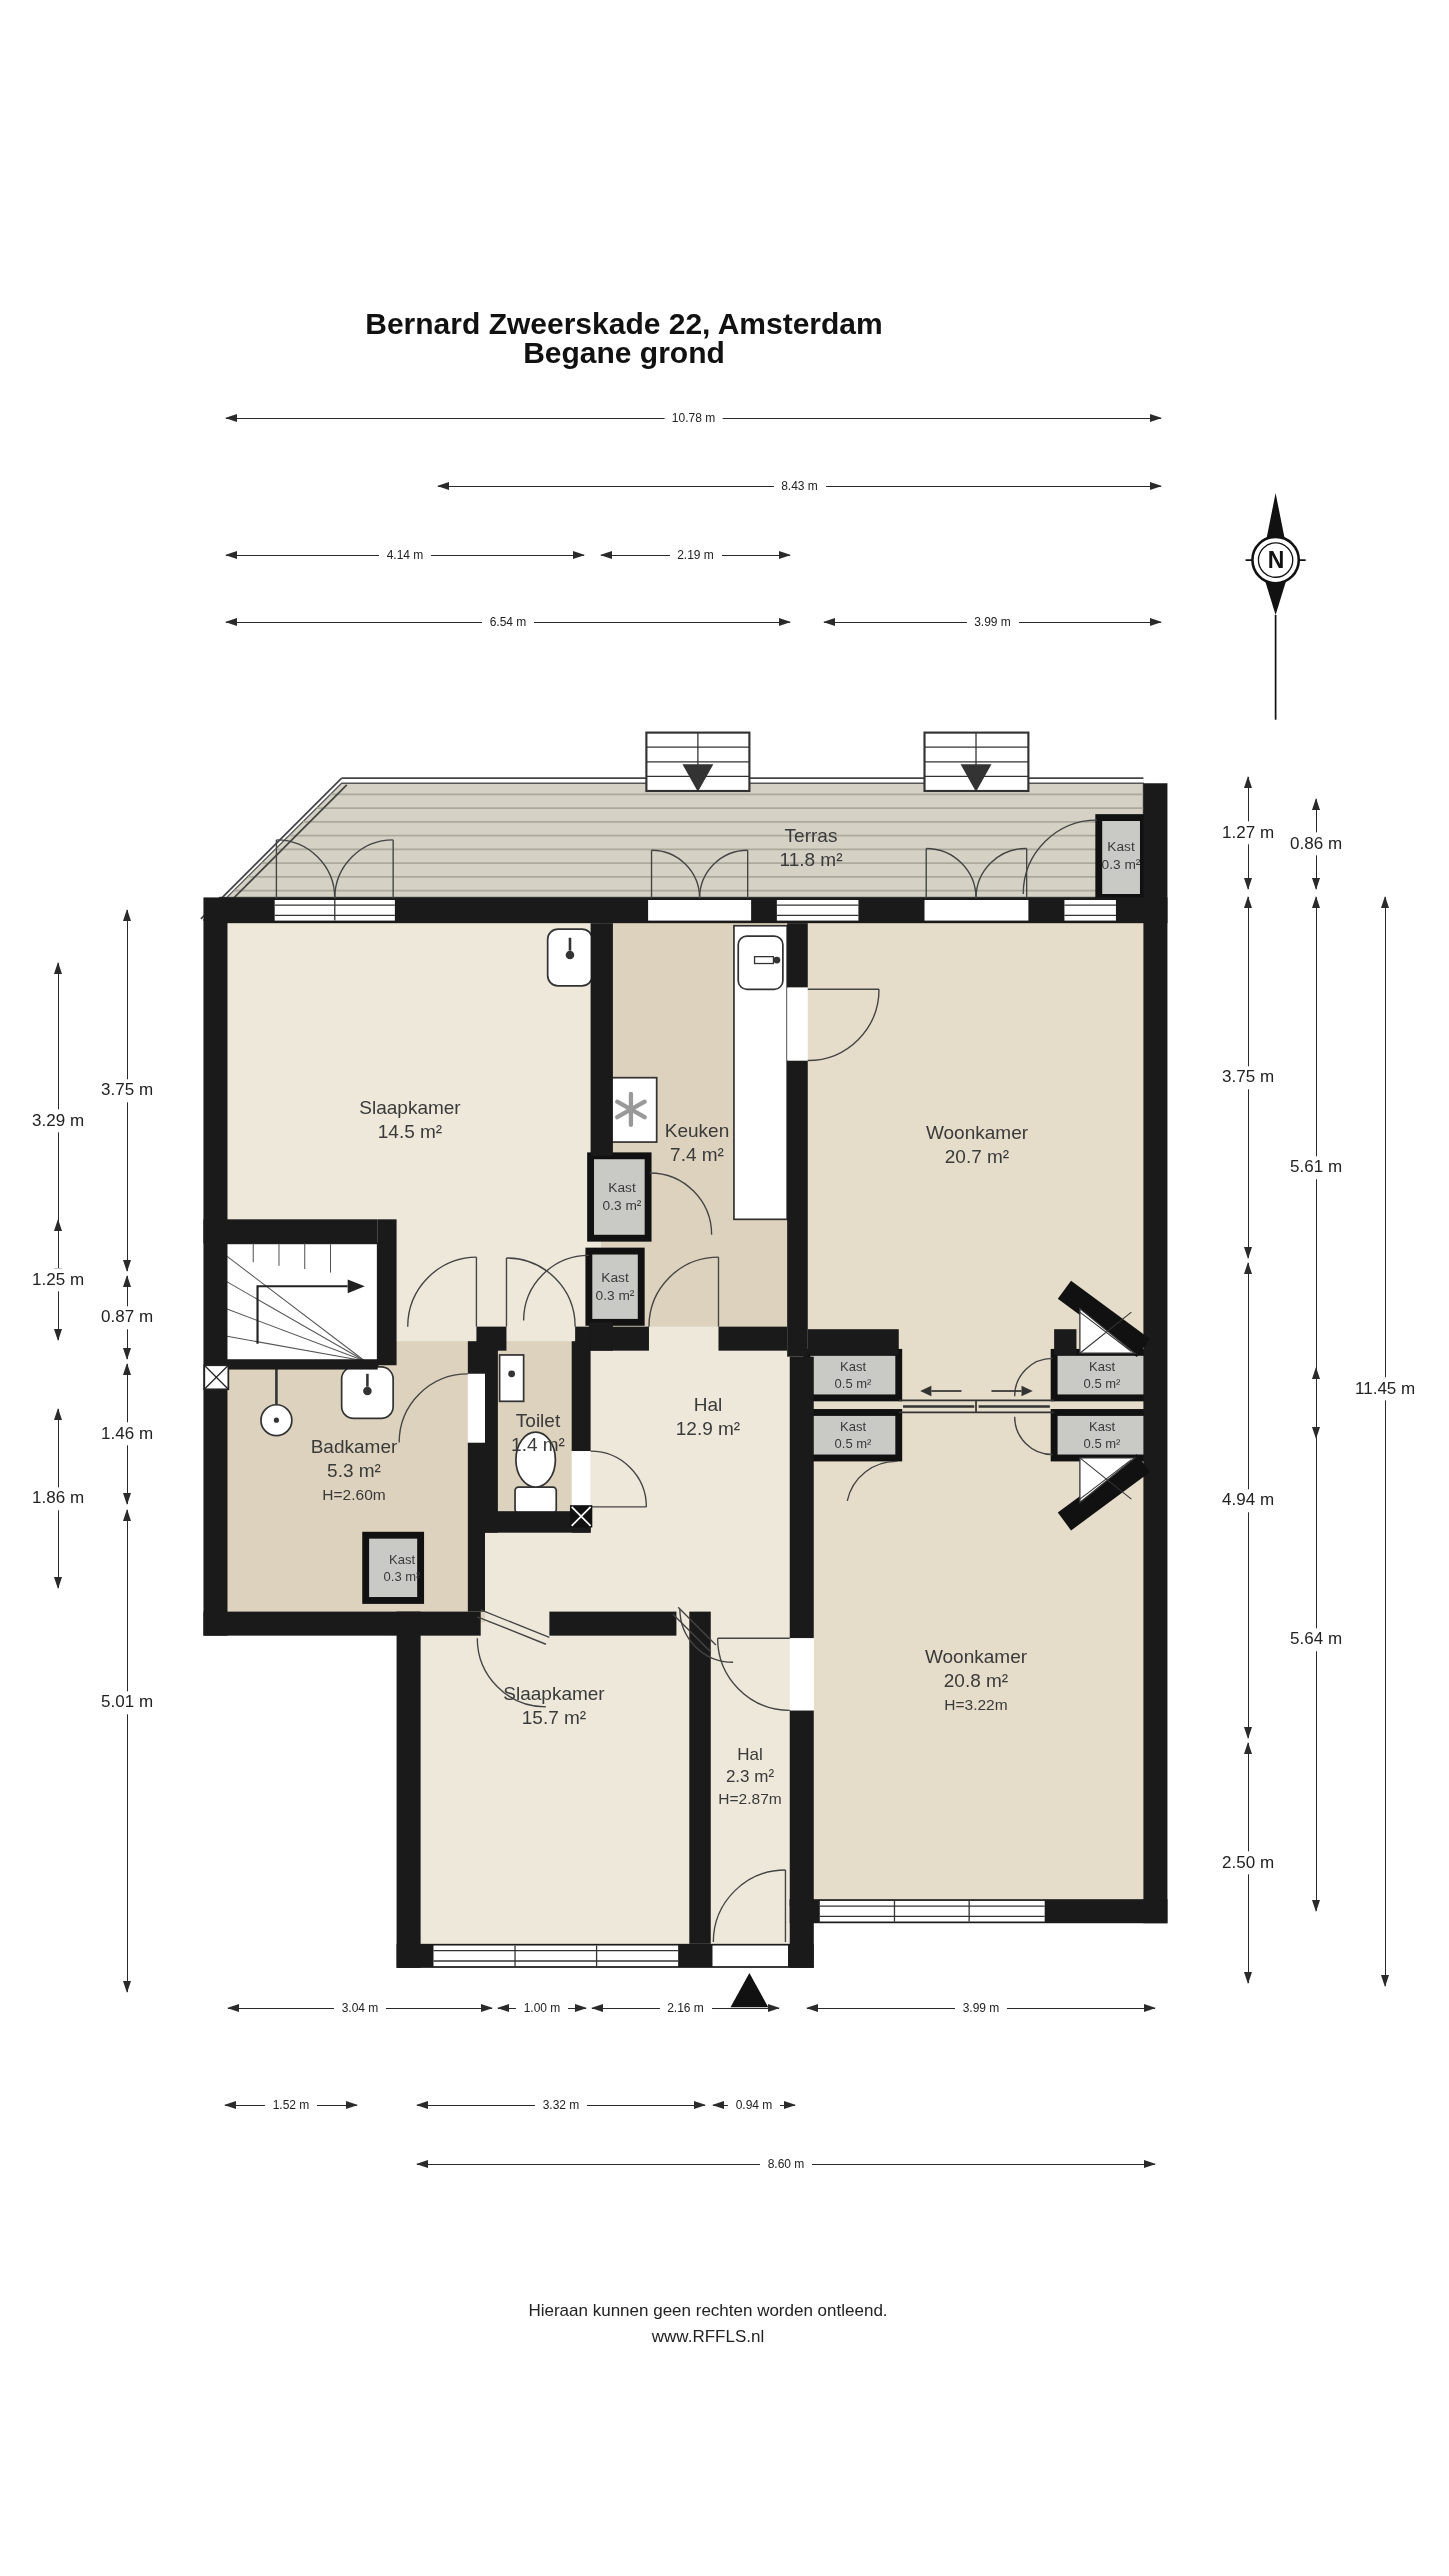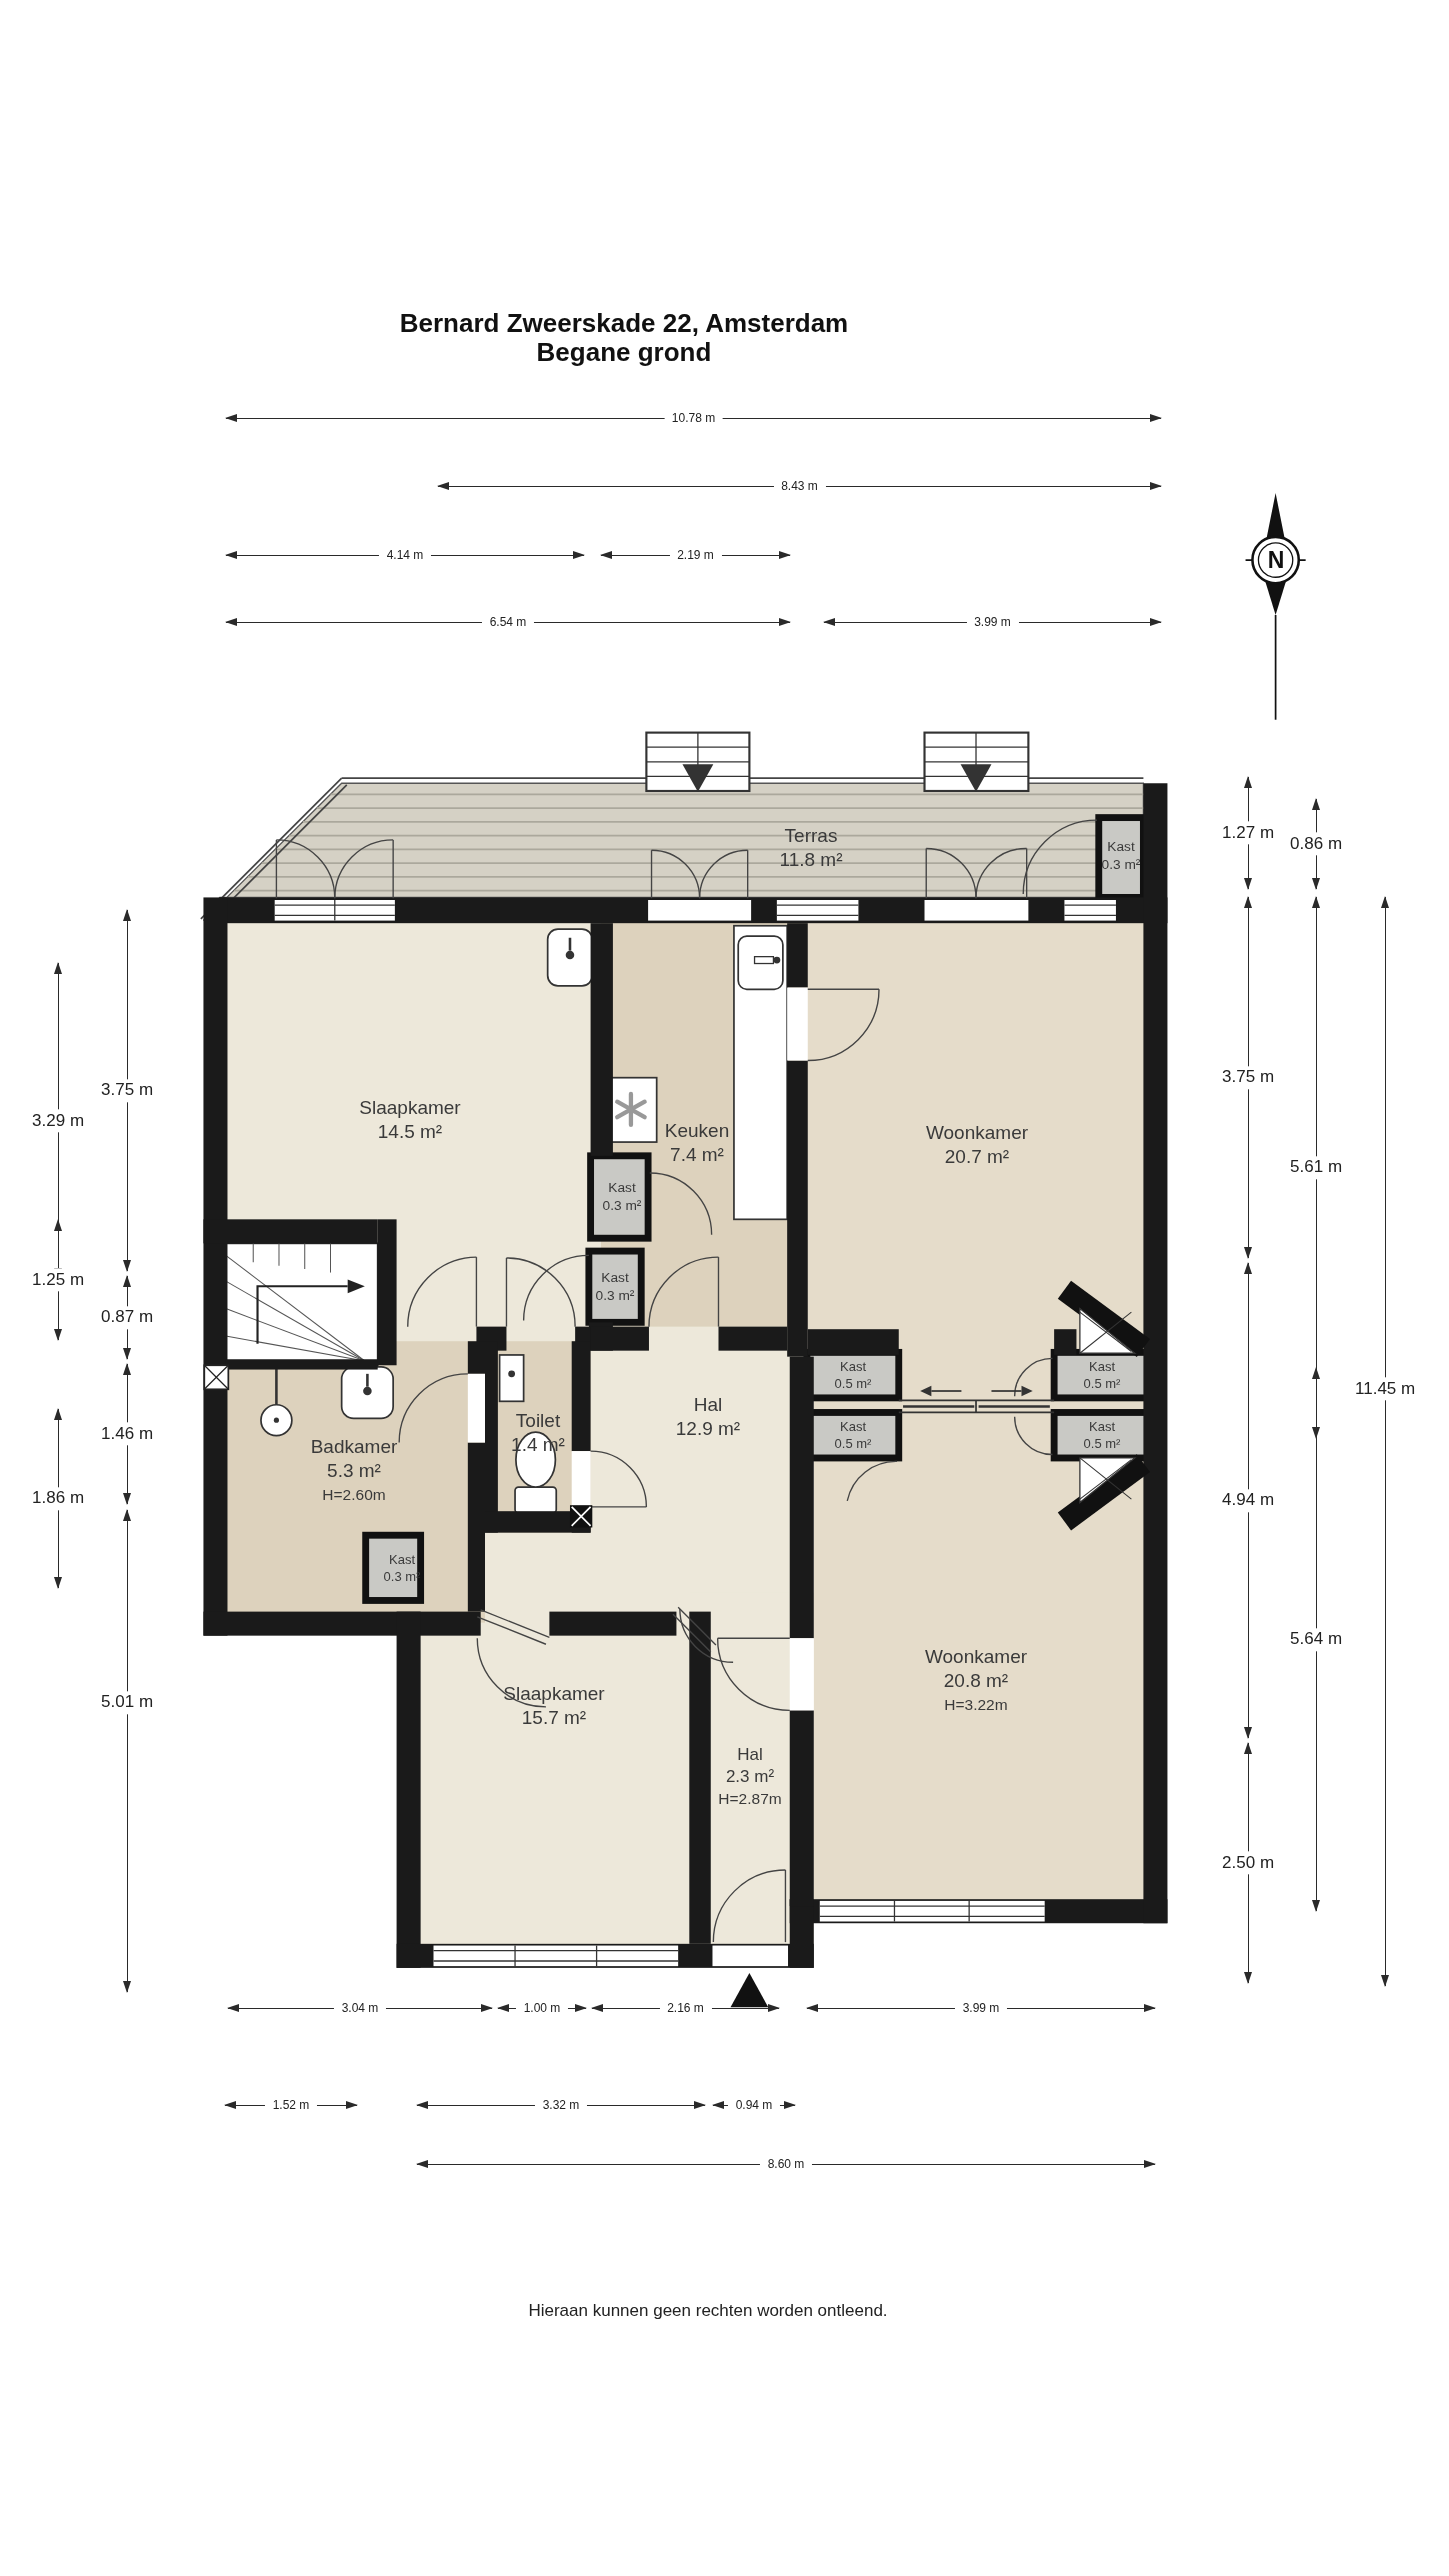--- a/index.html
+++ b/index.html
@@ -5,21 +5,21 @@
   :root{
     --wall:#1a1a1a; --room_light:#EDE8DA; --room_tan:#DDD2BD;
     --room_living:#E5DCCA; --closet:#C9C9C5; --terrace:#D5D1C5; --ink:#2a2a2a;
   }
   html,body{margin:0;padding:0;background:#fff;}
   .page{position:relative;width:1449px;height:2576px;background:#fff;overflow:hidden;
         font-family:"Liberation Sans", sans-serif;color:#222;}
   svg{position:absolute;left:0;top:0;}
 
   .title{position:absolute;left:624px;top:309px;transform:translateX(-50%);
-         text-align:center;font-weight:bold;font-size:26px;line-height:29px;white-space:nowrap;color:#111;}
+         text-align:center;font-weight:bold;font-size:30px;line-height:29px;white-space:nowrap;color:#111;}
 
   .rlabel{position:absolute;transform:translate(-50%,-50%);display:flex;flex-direction:column;
           text-align:center;font-size:19px;line-height:24px;color:#3a3a3a;white-space:nowrap;}
   .rlabel.small{font-size:13.7px;line-height:18px;}
   .rlabel.tiny{font-size:13px;line-height:17px;}
   .rlabel .h{font-size:15.5px;}
 
   .dimh{position:absolute;height:0;border-top:1.7px solid var(--ink);}
   .dimh i{position:absolute;width:0;height:0;}
   .dimh .al{left:-0.9px;top:-5.2px;border-top:4.3px solid transparent;border-bottom:4.3px solid transparent;border-right:12px solid var(--ink);}
@@ -544,15 +544,16 @@
       <span class="dl">0.94 m</span>
     </div>
   <div class="dimh" style="left:417px;top:2164px;width:738px">
       <i class="al"></i>
       <i class="ar"></i>
       <span class="dl">8.60 m</span>
     </div>
 
   <div class="footer">
     <div>Hieraan kunnen geen rechten worden ontleend.</div>
+    <div>www.RFFLS.nl</div>
   </div>
 </div>
 
 
 </body></html>

